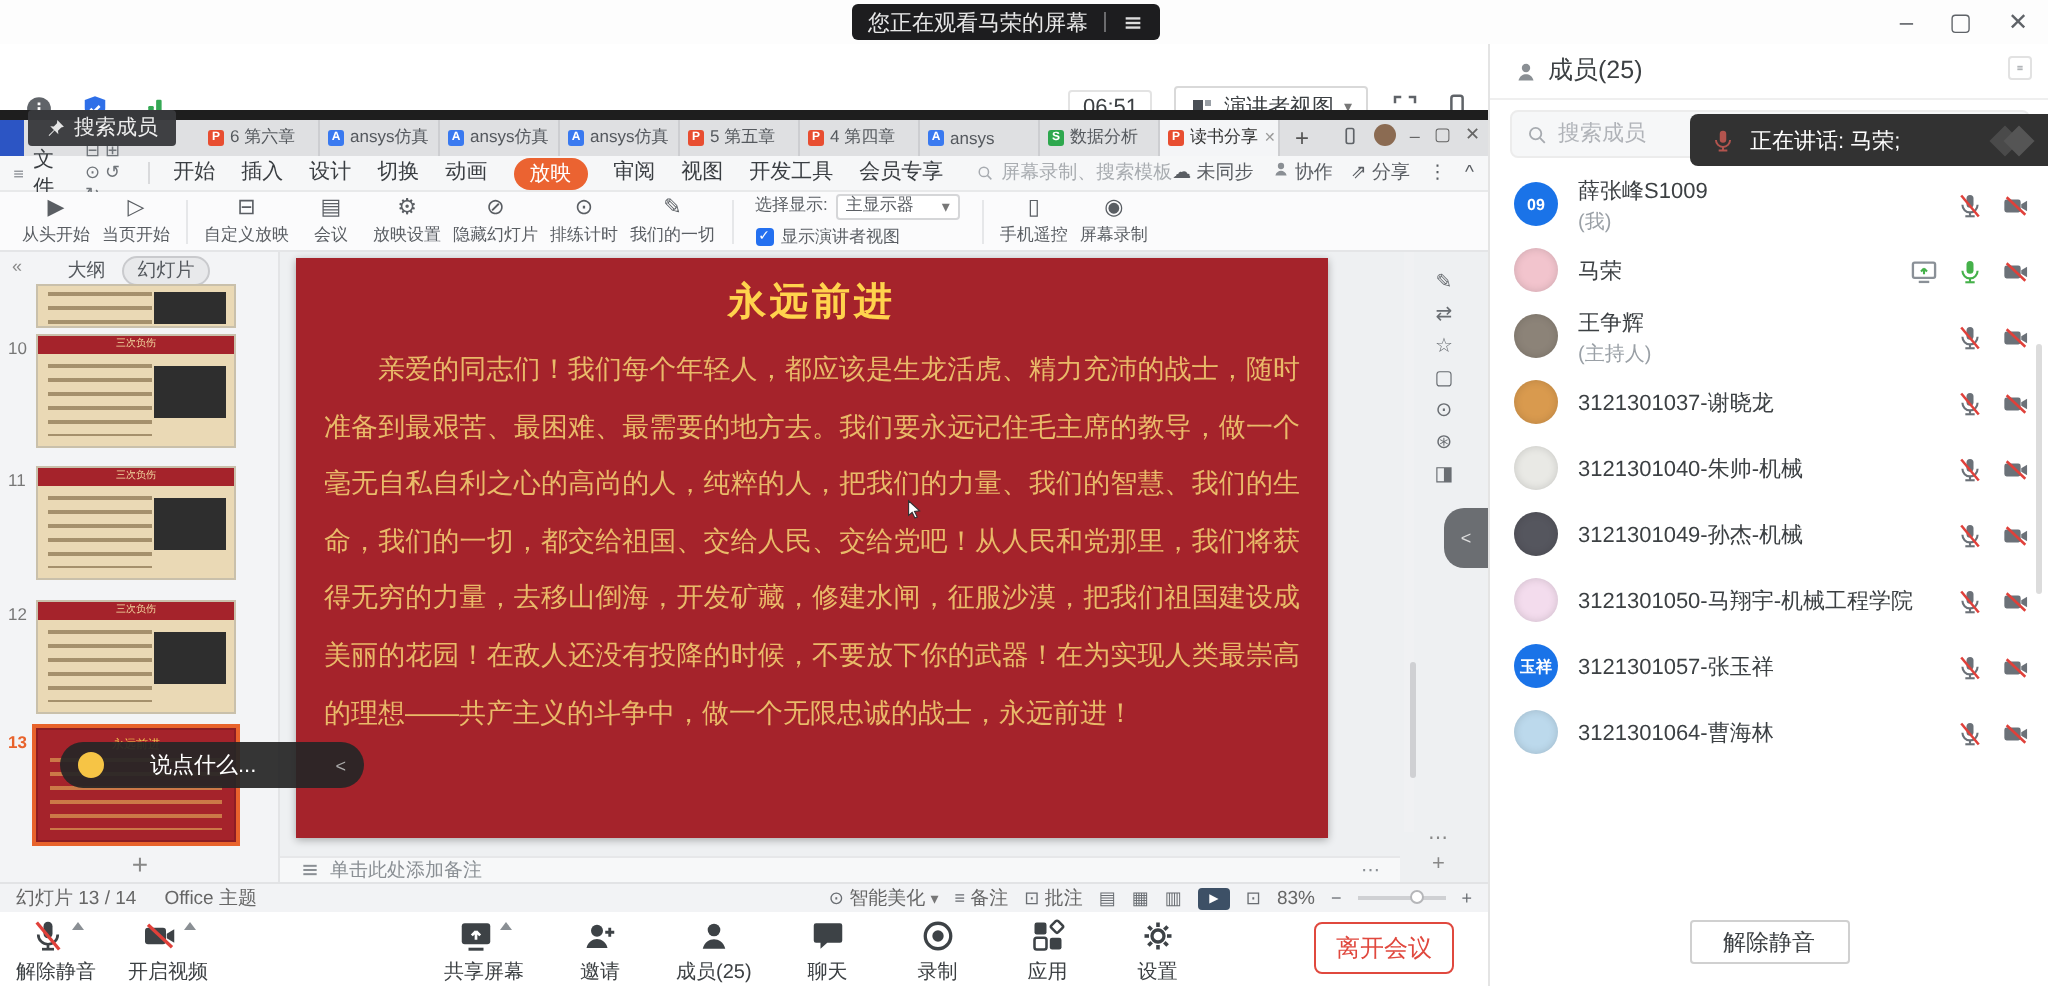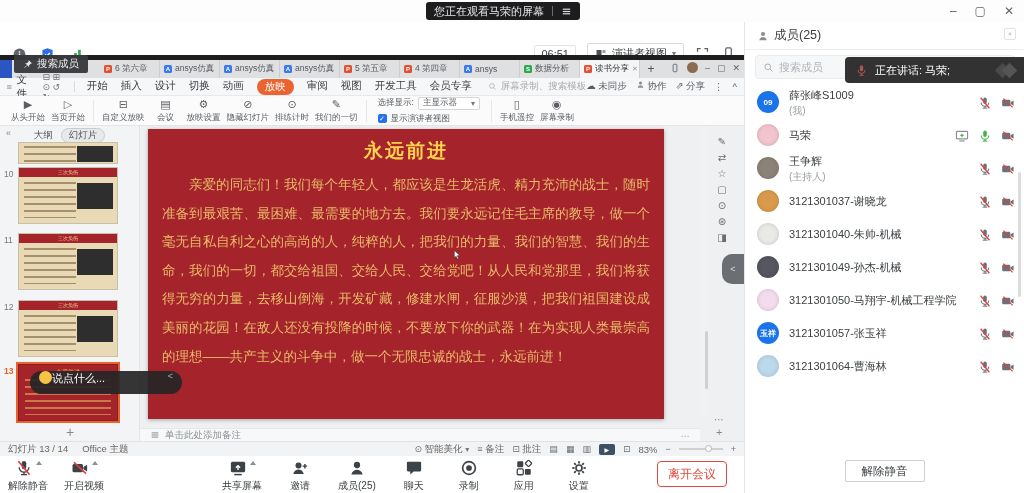--- a/index.html
+++ b/index.html
@@ -93,21 +93,21 @@
     overflow:hidden; white-space:nowrap; }
   .th-lines { position:absolute; left:5px; top:14px; width:52px; height:36px;
     background:repeating-linear-gradient(to bottom, rgba(96,72,36,.5) 0 2px, transparent 2px 7px); }
   .th-photo { position:absolute; right:4px; top:15px; width:36px; height:26px; background:#2e2e2e; }
   .thumb.partial .th-lines { top:3px; height:16px; }
   .thumb.partial .th-photo { top:3px; height:16px; }
   .th13-title { margin-top:3px; text-align:center; color:#f5c84e; font-size:6px; white-space:nowrap; }
   .th13-lines { position:absolute; left:6px; right:6px; top:14px; height:36px;
     background:repeating-linear-gradient(to bottom, rgba(235,190,95,.55) 0 2px, transparent 2px 7px); }
   .cmt-toast { position:absolute; left:30px; top:245px; width:152px; height:23px; background:rgba(38,38,38,.93);
-    border-radius:12px; display:flex; gap:0; padding:0 9px; color:#fff; font-size:11px;
+    border-radius:12px; display:flex; align-items:center; gap:23px; padding:0 9px; color:#fff; font-size:11px;
     z-index:6; white-space:nowrap; }
   .emoji { width:13px; height:13px; border-radius:50%; background:#f6c445; flex:0 0 13px; }
   .cmt-arrow { margin-left:auto; color:#aaa; font-size:9px; }
   .th-add { position:absolute; left:0; width:140px; top:298px; text-align:center; font-size:14px; color:#888; }
 
   .canvas { position:absolute; left:140px; top:0; width:560px; height:302px; }
   .slide { position:absolute; left:8px; top:3px; width:516px; height:290px; background:#a5232b;
     box-shadow:0 1px 4px rgba(0,0,0,.3); }
   .slide-title { margin-top:9px; text-align:center; font-size:19px; font-weight:bold; color:#ffd34d; letter-spacing:2px; }
   .slide-body { margin:7px 14px 12px 14px; font-size:13.5px; line-height:28.6px; color:#e9ba69; text-align:justify;

